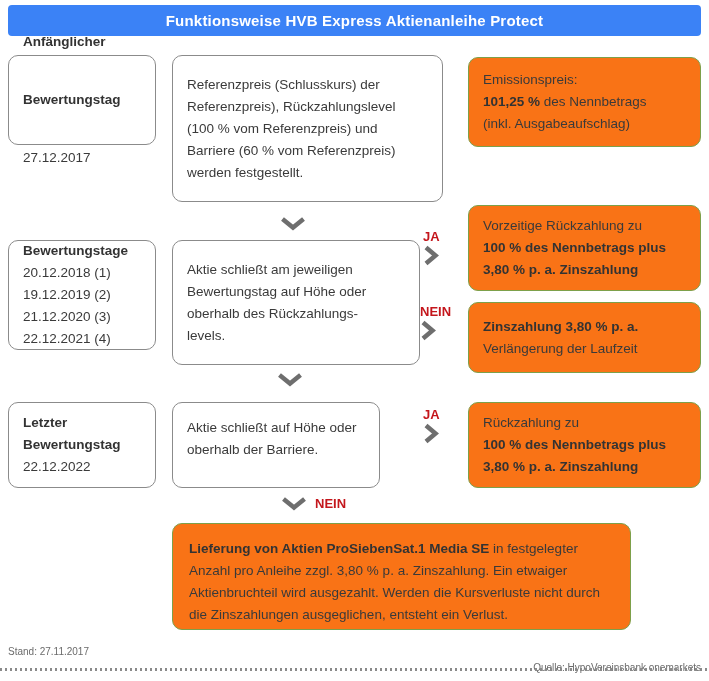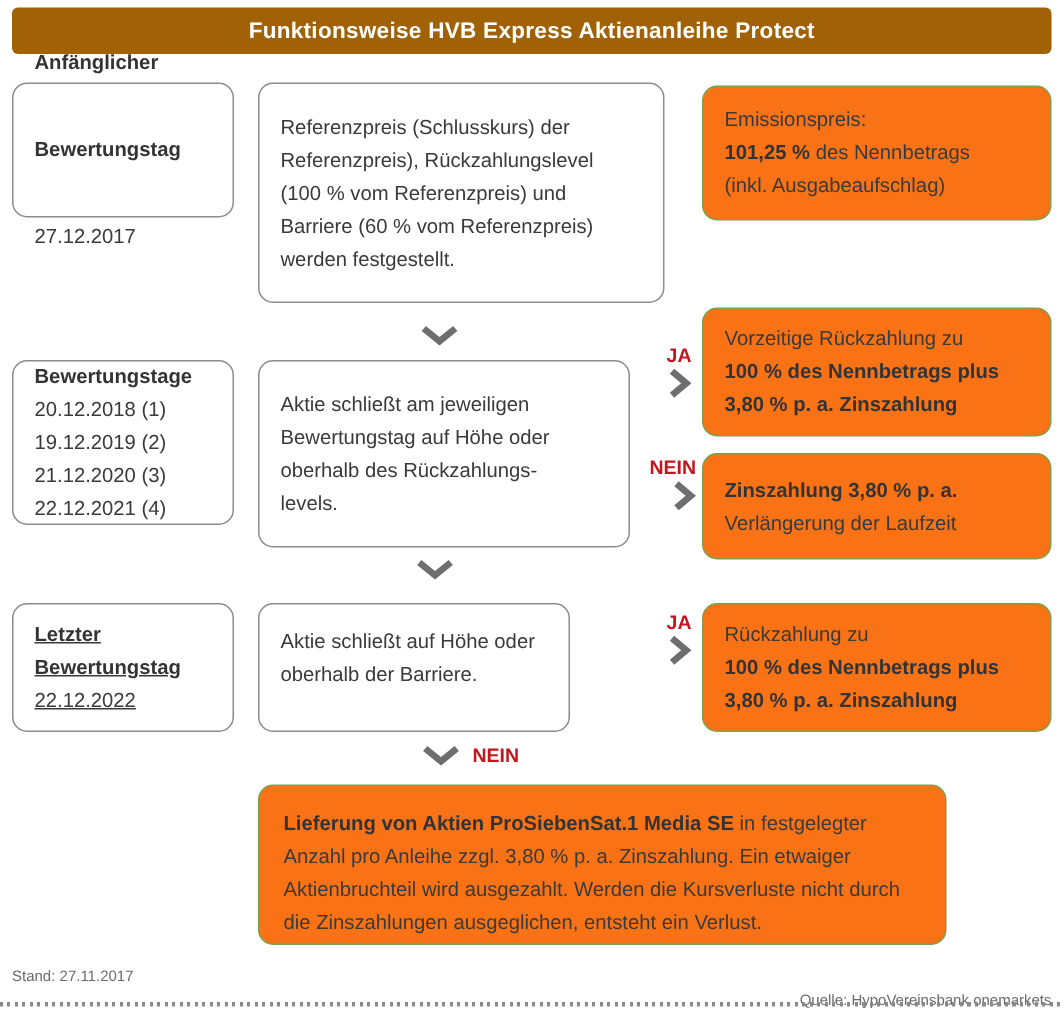--- a/index.html
+++ b/index.html
@@ -2,36 +2,36 @@
 <html><head>
 <meta charset="utf-8">
 <style>
   * { margin:0; padding:0; box-sizing:border-box; }
   html,body { background:#fff; }
   body { font-family:"Liberation Sans", sans-serif; color:#3a3a3a; }
   .canvas { position:relative; width:709px; height:681px; background:#ffffff; overflow:hidden; }
 
   .title-bar {
     position:absolute; left:8px; top:5px; width:693px; height:31px;
-    background:#a16207; border-radius:4px;
+    background:#3b82f6; border-radius:4px;
     color:#ffffff; font-weight:bold; font-size:15px;
     text-align:center; line-height:31px; letter-spacing:.2px;
   }
 
   .box {
     position:absolute; display:flex; flex-direction:column; justify-content:center;
     font-size:13.5px; line-height:22px; color:#3a3a3a;
     padding:8px 14px; border-radius:10px;
   }
   .gray-box  { background:#ffffff; border:1.5px solid #8b8b8b; }
   .green-box { background:#f97316; border:1.5px solid #7da04a; }
   .b { font-weight:bold; color:#333333; }
 
   .decision {
-    position:absolute; display:flex; flex-direction:column; align-items:flex-end; gap:1px;
+    position:absolute; display:flex; flex-direction:column; align-items:flex-start; gap:1px;
     color:#c4161c; font-weight:bold; font-size:13px; line-height:14px;
   }
   .down-arrow { position:absolute; }
   .no-row {
     position:absolute; display:flex; flex-direction:row; align-items:center; gap:8px;
     color:#c4161c; font-weight:bold; font-size:13px;
   }
 
   .footer-text { position:absolute; font-size:10px; color:#6b6b6b; }
   .dotted-line {
@@ -111,21 +111,21 @@
     <div class="b">Zinszahlung 3,80 % p. a.</div>
     <div>Verlängerung der Laufzeit</div>
   </div>
 
   <div class="down-arrow" style="left:277px; top:373px;">
     <svg width="26" height="14" viewBox="0 0 26 14">
       <path d="M2.5 2 L13 10.5 L23.5 2" fill="none" stroke="#6e6e6e" stroke-width="4.5"></path>
     </svg>
   </div>
 
-  <div class="box gray-box" style="left:8px; top:402px; width:148px; height:86px;text-decoration:underline;">
+  <div class="box gray-box" style="left:8px; top:402px; width:148px; height:86px;">
     <div class="b">Letzter</div>
     <div class="b">Bewertungstag</div>
     <div>22.12.2022</div>
   </div>
 
   <div class="box gray-box" style="left:172px; top:402px; width:208px; height:86px; justify-content:flex-start; padding-top:14px;">
     <div>Aktie schließt auf Höhe oder</div>
     <div>oberhalb der Barriere.</div>
   </div>
 

